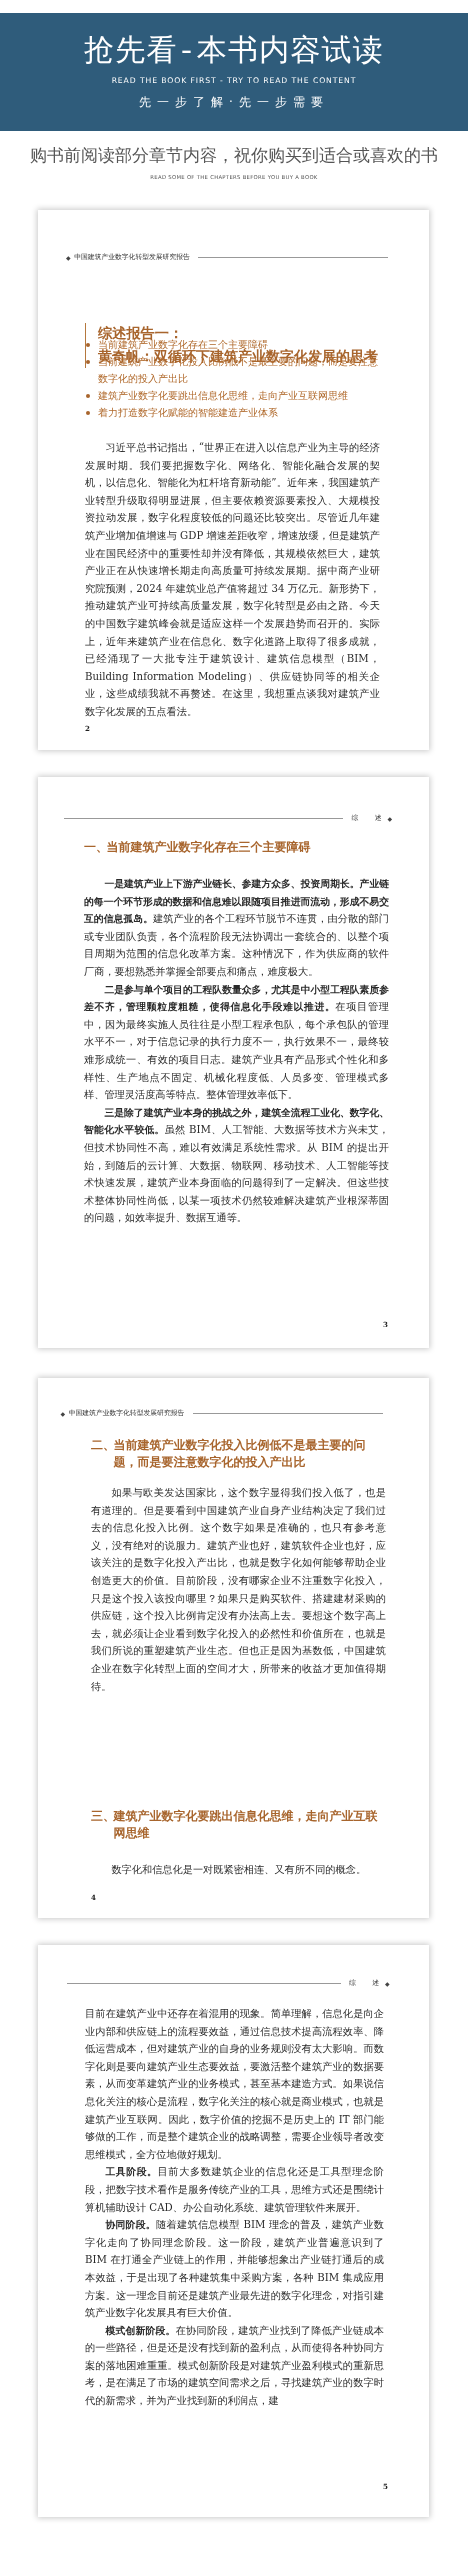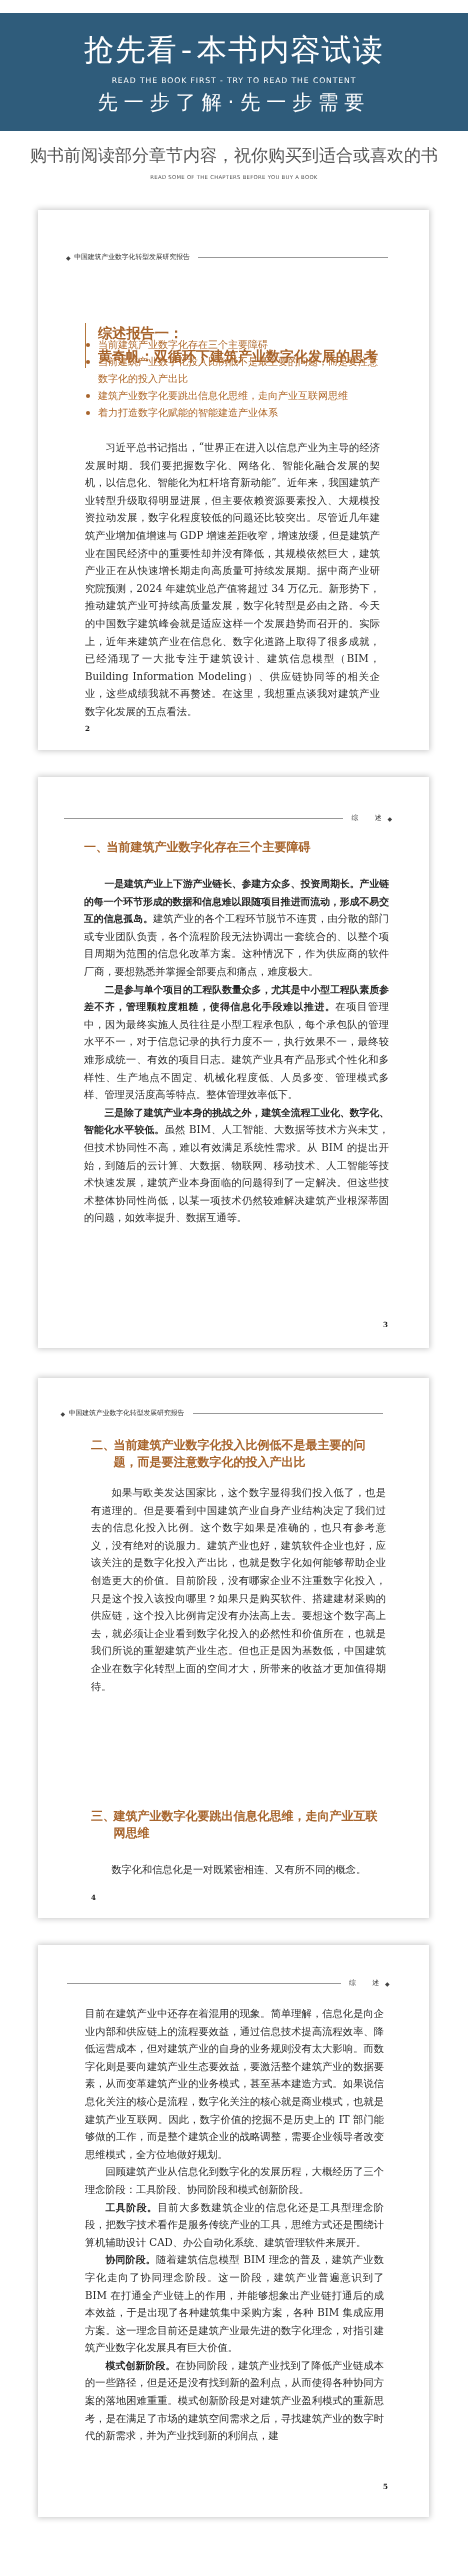--- a/index.html
+++ b/index.html
@@ -4,21 +4,21 @@
 <style>
   html, body { margin: 0; padding: 0; background: #ffffff; }
   body { width: 468px; height: 2576px; position: relative; overflow: hidden;
          font-family: "DejaVu Serif", "Liberation Serif", serif; color: #2a2a2a; }
 
   .banner { position: absolute; left: 0; top: 13px; width: 468px; height: 118px; background: #2f5c7b; color: #ffffff; text-align: center; }
   .banner-title { position: absolute; left: 0; right: 0; top: 22.5px; font-size: 30px; letter-spacing: 1.2px;
                   font-family: Liberation Mono, monospace; line-height: 33px; }
   .banner-en { position: absolute; left: 0; right: 0; top: 63px; font-size: 7.7px; letter-spacing: 0.9px;
                font-family: "DejaVu Sans", "Liberation Sans", sans-serif; line-height: 9.5px; }
-  .banner-sub { position: absolute; left: 0; right: 0; top: 80px; font-size: 20px; letter-spacing: 6px;
+  .banner-sub { position: absolute; left: 0; right: 0; top: 80px; font-size: 12px; letter-spacing: 6px;
                 font-family: "DejaVu Sans", "Liberation Sans", sans-serif; line-height: 19px; }
 
   .intro { position: absolute; left: 0; right: 0; top: 146px; text-align: center; color: #555; font-size: 17px;
            font-family: "DejaVu Sans", "Liberation Sans", sans-serif; line-height: 18px; }
   .intro-en { position: absolute; left: 0; right: 0; top: 174px; text-align: center; color: #555; font-size: 5.3px;
               letter-spacing: 0.3px; font-family: "DejaVu Sans", "Liberation Sans", sans-serif; line-height: 7.1px; }
 
   .page { position: absolute; left: 38px; width: 391px; background: #ffffff;
           box-shadow: 0 0 6px 1.2px rgba(0,0,0,0.22); }
 
@@ -142,21 +142,20 @@
 
 <div class="page" style="top:1945px; height:572px;">
   <div class="running-head right" style="top:33px; left:28.5px; width:323px;">
     <span class="rule"></span>
     <span class="label">综 述</span>
     <span class="diamond">◆</span>
   </div>
 
   <div class="body-text" style="left:47px; width:299px; top:60px;">
     <p class="noindent">目前在建筑产业中还存在着混用的现象。简单理解，信息化是向企业内部和供应链上的流程要效益，通过信息技术提高流程效率、降低运营成本，但对建筑产业的自身的业务规则没有太大影响。而数字化则是要向建筑产业生态要效益，要激活整个建筑产业的数据要素，从而变革建筑产业的业务模式，甚至基本建造方式。如果说信息化关注的核心是流程，数字化关注的核心就是商业模式，也就是建筑产业互联网。因此，数字价值的挖掘不是历史上的 IT 部门能够做的工作，而是整个建筑企业的战略调整，需要企业领导者改变思维模式，全方位地做好规划。</p>
-    <p>回顾建筑产业从信息化到数字化的发展历程，大概经历了三个理念阶段：工具阶段、协同阶段和模式创新阶段。</p>
     <p><b>工具阶段。</b><span>目前大多数建筑企业的信息化还是工具型理念阶段，把数字技术看作是服务传统产业的工具，思维方式还是围绕计算机辅助设计 CAD、办公自动化系统、建筑管理软件来展开。</span></p>
     <p><b>协同阶段。</b><span>随着建筑信息模型 BIM 理念的普及，建筑产业数字化走向了协同理念阶段。这一阶段，建筑产业普遍意识到了 BIM 在打通全产业链上的作用，并能够想象出产业链打通后的成本效益，于是出现了各种建筑集中采购方案，各种 BIM 集成应用方案。这一理念目前还是建筑产业最先进的数字化理念，对指引建筑产业数字化发展具有巨大价值。</span></p>
     <p><b>模式创新阶段。</b><span>在协同阶段，建筑产业找到了降低产业链成本的一些路径，但是还是没有找到新的盈利点，从而使得各种协同方案的落地困难重重。模式创新阶段是对建筑产业盈利模式的重新思考，是在满足了市场的建筑空间需求之后，寻找建筑产业的数字时代的新需求，并为产业找到新的利润点，建</span></p>
   </div>
 
   <div class="page-num" style="left:345px; top:537px;">5</div>
 </div>
 
 
 </body></html>

